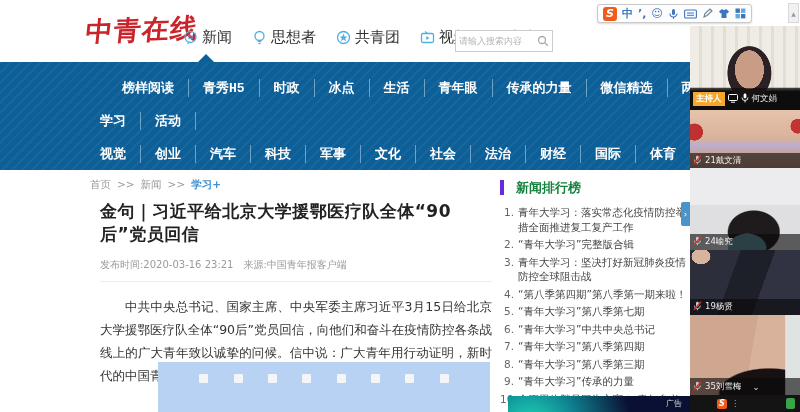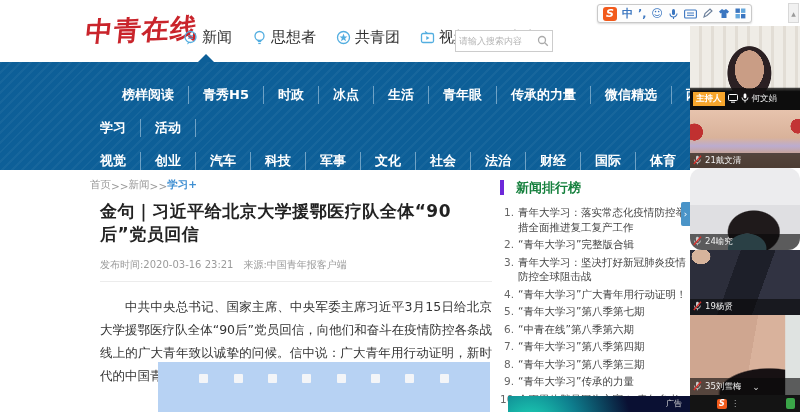--- a/index.html
+++ b/index.html
@@ -15,27 +15,27 @@
   .top-nav { position:absolute; left:183px; top:28px; display:flex; gap:20px; }
   .top-nav-item { display:flex; align-items:center; gap:4px; font-size:15px; color:#333; cursor:pointer; text-decoration:none; }
   .top-nav-item svg { display:block; }
   .search-box { position:absolute; left:455px; top:30px; width:98px; height:22px; border:1px solid #ccc; background:#fff; display:flex; align-items:center; }
   .search-box input { flex:1; min-width:0; border:none; outline:none; font-size:9px; color:#333; padding:0 3px; background:transparent; }
   .search-box input::placeholder { color:#b5b5b5; }
   .active-triangle { position:absolute; left:198px; top:54px; width:0; height:0;
           border-left:8px solid transparent; border-right:8px solid transparent; border-bottom:8px solid #0d5f98; }
 
   .main-navbar { position:absolute; left:0; top:62px; width:690px; height:108px; background:#0d5f98;
-          background-image:repeating-linear-gradient(135deg, rgba(255,255,255,.045) 0 2px, transparent 2px 7px); padding-top:16px; }
+          background-image:repeating-linear-gradient(135deg, rgba(255,255,255,.045) 0 2px, transparent 2px 7px); padding-top:9px;font-family:Liberation Mono, monospace; }
   .nav-row { list-style:none; display:flex; align-items:center; height:33px; }
   .nav-row.row1 { padding-left:108px; }
   .nav-row.row2, .nav-row.row3 { padding-left:86px; }
   .nav-row li { color:#fff; font-size:13px; font-weight:bold; padding:0 14px; border-right:1px solid rgba(190,215,235,.55); cursor:pointer; white-space:nowrap; }
 
-  .breadcrumb { position:absolute; left:90px; top:178px; font-size:10.5px; color:#999; display:flex; align-items:flex-end; }
+  .breadcrumb { position:absolute; left:90px; top:178px; font-size:10.5px; color:#999; display:flex; gap:6px; align-items:flex-start; }
   .breadcrumb a { color:#999; text-decoration:none; cursor:pointer; }
   .breadcrumb a.bc-current { color:#3f8fd2; font-weight:bold; }
 
   .article { position:absolute; left:100px; top:200px; width:392px; }
   .article h1 { font-size:17px; color:#222; font-weight:bold; letter-spacing:.5px; }
   .article .meta { margin-top:12px; font-size:10px; color:#9b9b9b; display:flex; gap:10px;text-align:right; }
   .article .divider { margin-top:9px; border-top:1px solid #ececec; }
   .article p { margin-top:13px; font-size:12.5px; color:#333; line-height:23px; text-indent:2em; text-align:justify; }
   .article-image { position:absolute; left:58px; top:162px; width:332px; height:60px; background:#b7d2f3; overflow:hidden; }
   .article-image .sq-row { display:flex; justify-content:space-evenly; padding:12px 16px 0 16px; }
@@ -77,21 +77,21 @@
                     repeating-linear-gradient(90deg,#efece6 0 9px,#e2ddd5 9px 12px); }
   .p1 .tile-label { height:22px; }
   .p2 { top:110px; height:58px;
         background: radial-gradient(circle 14px at 4% 38%, #c03030 60%, rgba(0,0,0,0) 62%),
                     radial-gradient(circle 12px at 98% 28%, #c23434 60%, rgba(0,0,0,0) 62%),
                     linear-gradient(#e7c3ad 0%, #d9b29a 48%, rgba(120,90,160,.5) 62%, #caa28b 78%, #b98f78 100%); padding-left: 15px; }
   .p2 .tile-label { height:15px; }
   .p3 { top:168px; height:82px;
         background: radial-gradient(ellipse 34px 26px at 52% 98%, #5f98a6 55%, rgba(0,0,0,0) 58%),
                     radial-gradient(ellipse 46px 38px at 58% 78%, #1f1a1b 55%, rgba(0,0,0,0) 58%),
-                    linear-gradient(#ececee 0 45%, #dfdfe2 45% 100%); border-radius: 12px; }
+                    linear-gradient(#ececee 0 45%, #dfdfe2 45% 100%); }
   .p3 .tile-label { height:16px; }
   .p4 { top:250px; height:65px;
         background: radial-gradient(ellipse 16px 13px at 10% 10%, #d7b49c 58%, rgba(0,0,0,0) 60%),
                     linear-gradient(110deg,#2c2e3b 0 38%, #1d1f29 38% 64%, #313342 64%); }
   .p4 .tile-label { height:16px; }
   .p5 { top:315px; height:80px;
         background: linear-gradient(90deg, rgba(0,0,0,0) 86%, #dfe3e1 87%),
                     radial-gradient(ellipse 84px 42px at 72% 98%, #171113 58%, rgba(0,0,0,0) 61%),
                     linear-gradient(100deg,#cfa690 0 55%, #d9b29c 55%); }
   .p5 .tile-label { height:17px; }
@@ -252,29 +252,29 @@
           <li>
           <span class="num">2.</span>
           <span class="txt">“青年大学习”完整版合辑</span>
         </li>
           <li>
           <span class="num">3.</span>
           <span class="txt">青年大学习：坚决打好新冠肺炎疫情防控全球阻击战</span>
         </li>
           <li>
           <span class="num">4.</span>
-          <span class="txt">“青年大学习”广大青年用行动证明！</span>
+          <span class="txt">“第八季第四期”第八季第一期来啦！</span>
         </li>
           <li>
           <span class="num">5.</span>
           <span class="txt">“青年大学习”第八季第七期</span>
         </li>
           <li>
           <span class="num">6.</span>
-          <span class="txt">“中青在线”第八季第六期</span>
+          <span class="txt">“青年大学习”中共中央总书记</span>
         </li>
           <li>
           <span class="num">7.</span>
           <span class="txt">“青年大学习”第八季第四期</span>
         </li>
           <li>
           <span class="num">8.</span>
           <span class="txt">“青年大学习”第八季第三期</span>
         </li>
           <li>

